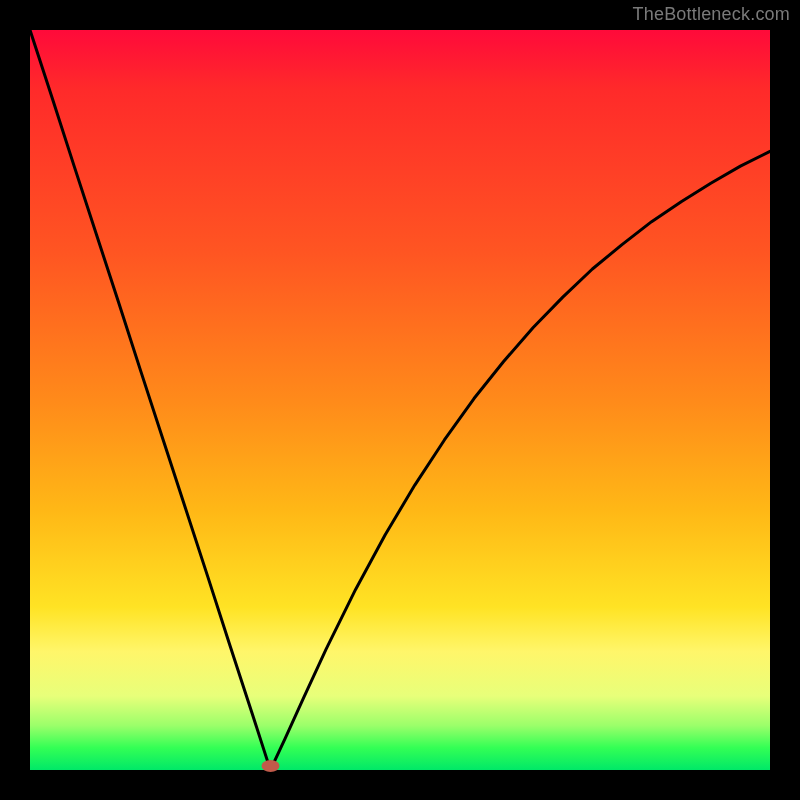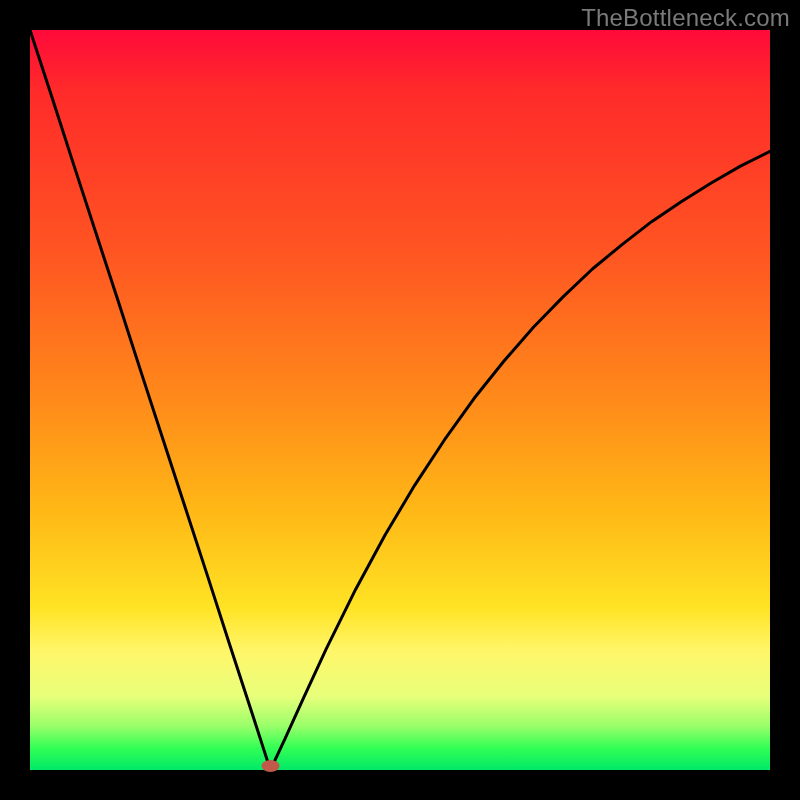--- a/index.html
+++ b/index.html
@@ -38,21 +38,21 @@
       #9bff6a 94%,
       #33ff55 97%,
       #00e868 100%
     );
   }
   .watermark {
     position: absolute;
     top: 4px;
     right: 10px;
     color: #7a7a7a;
-    font-size: 24px;
+    font-size: 18px;
     font-weight: 500;
     letter-spacing: 0.2px;
     user-select: none;
     margin-left: 20px;
   }
   svg.curve {
     position: absolute;
     left: 0;
     top: 0;
     width: 740px;

